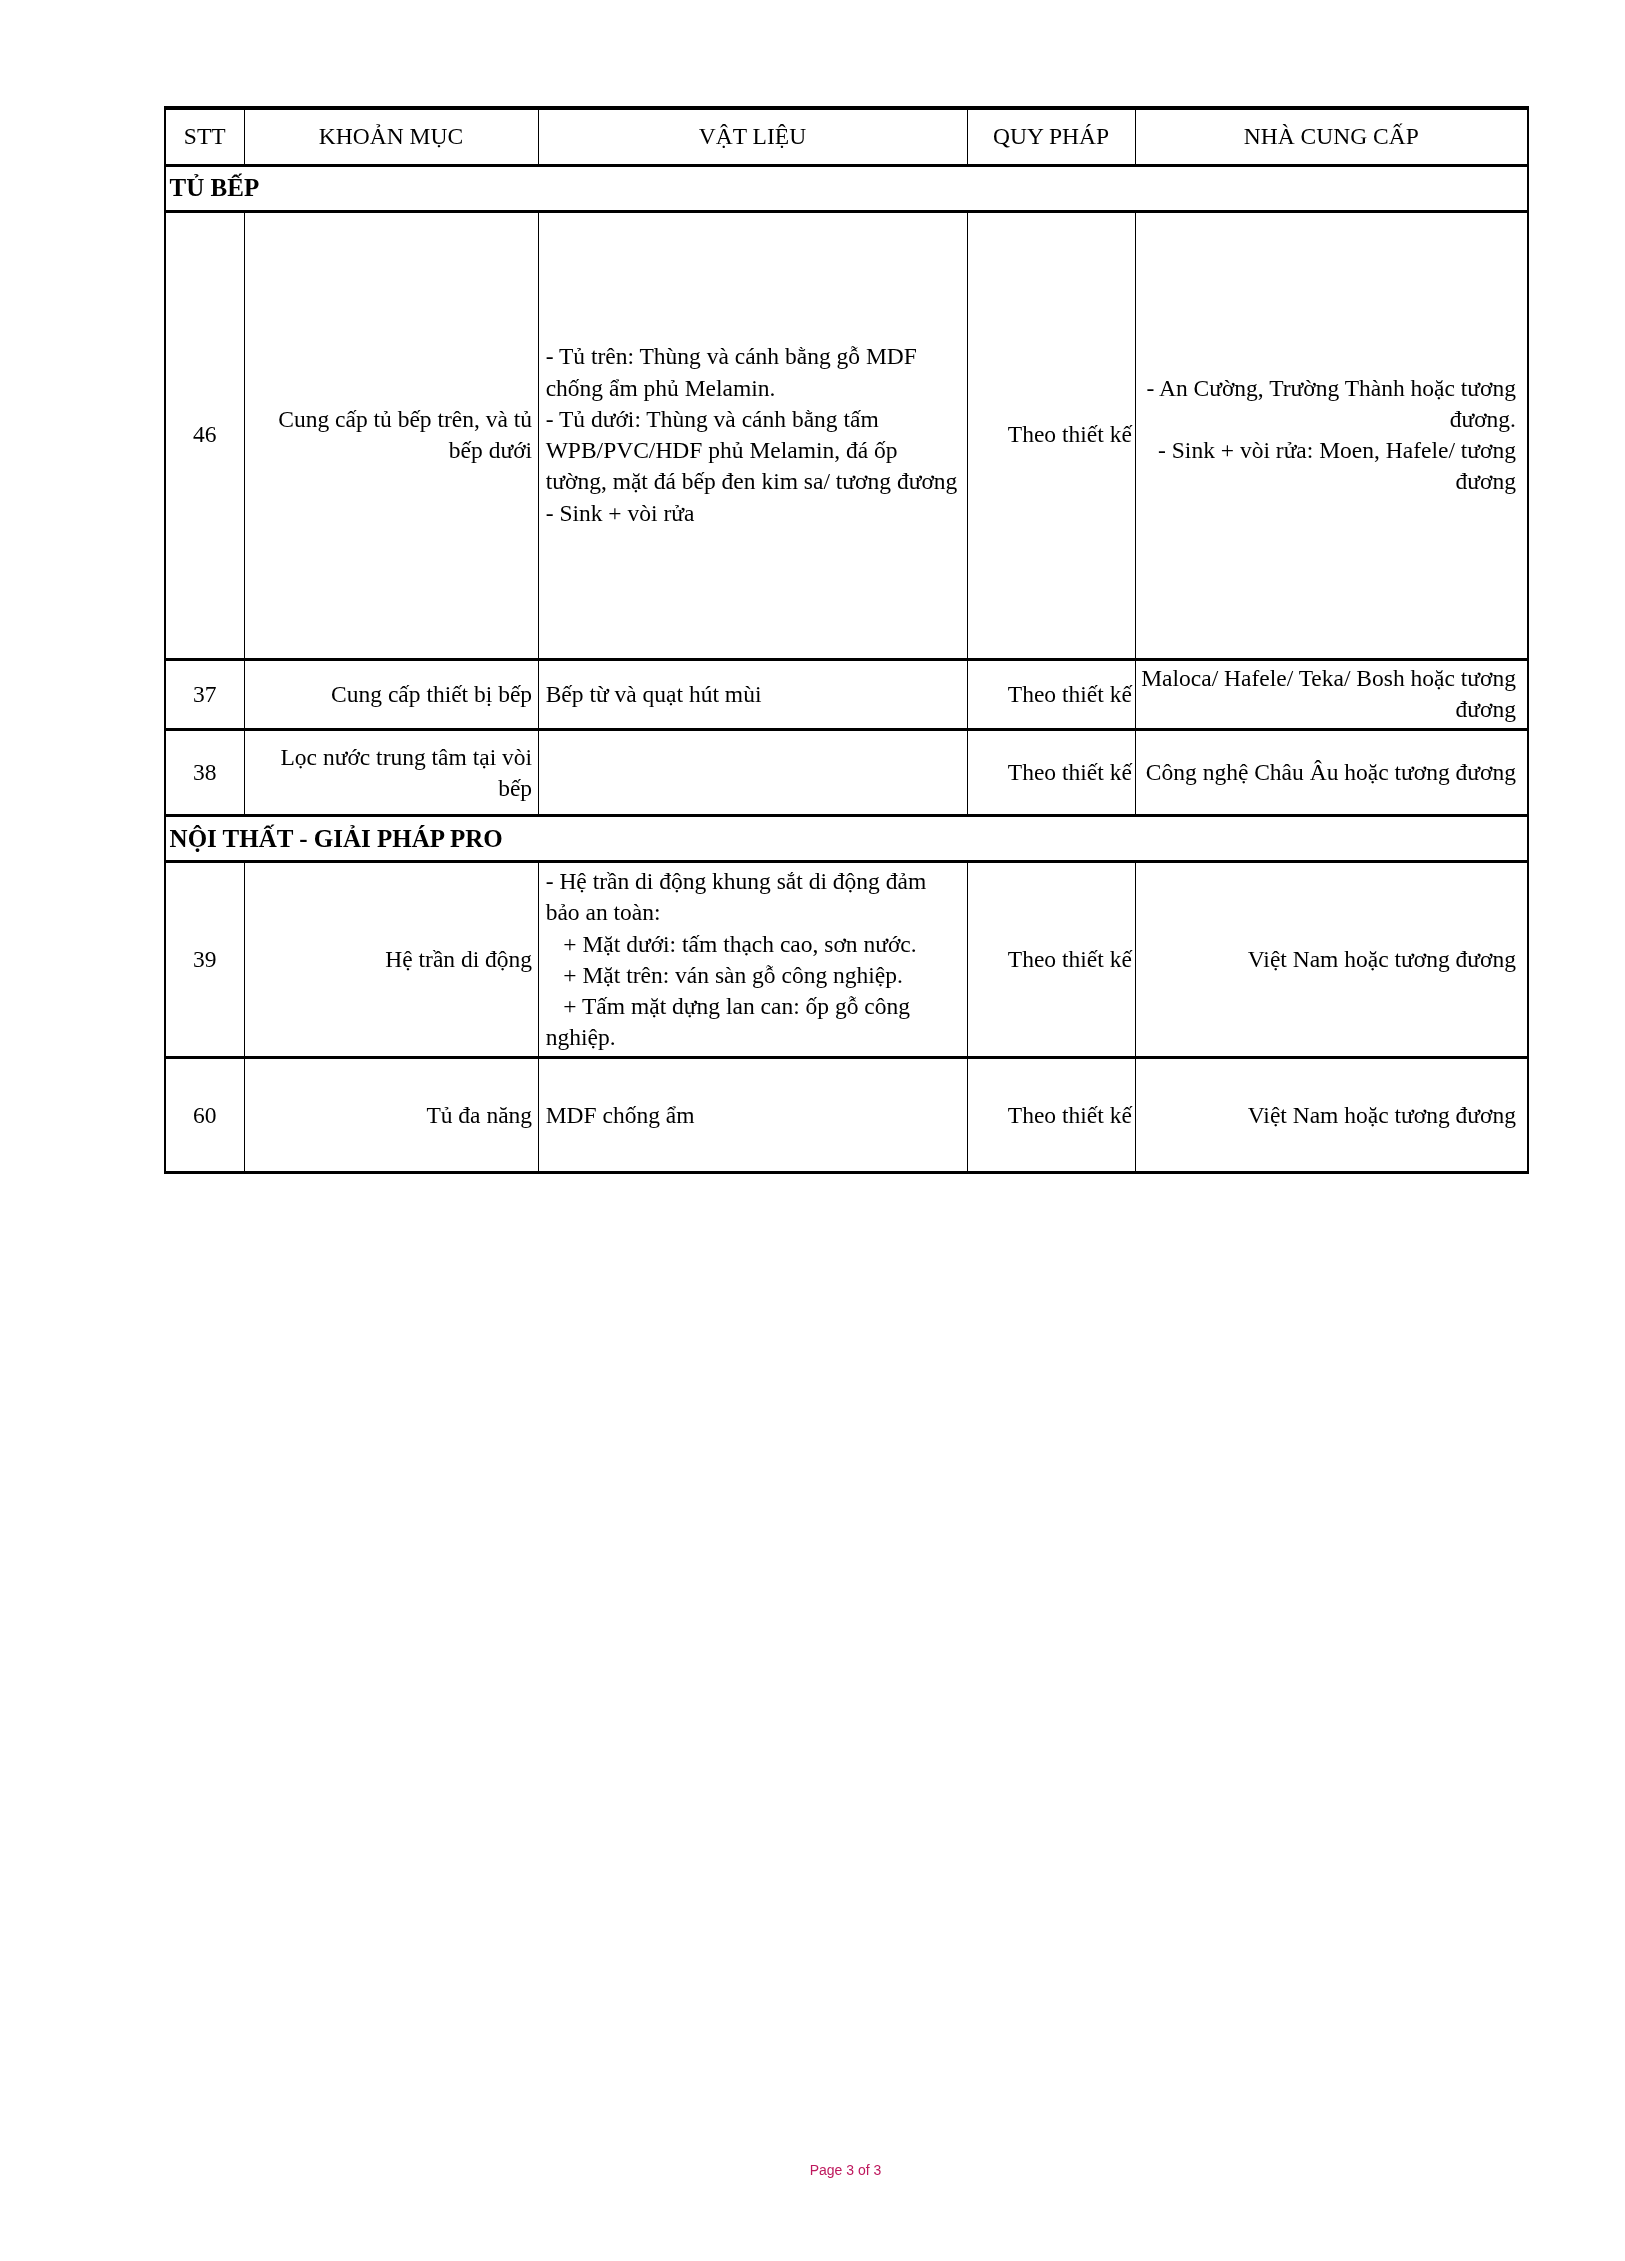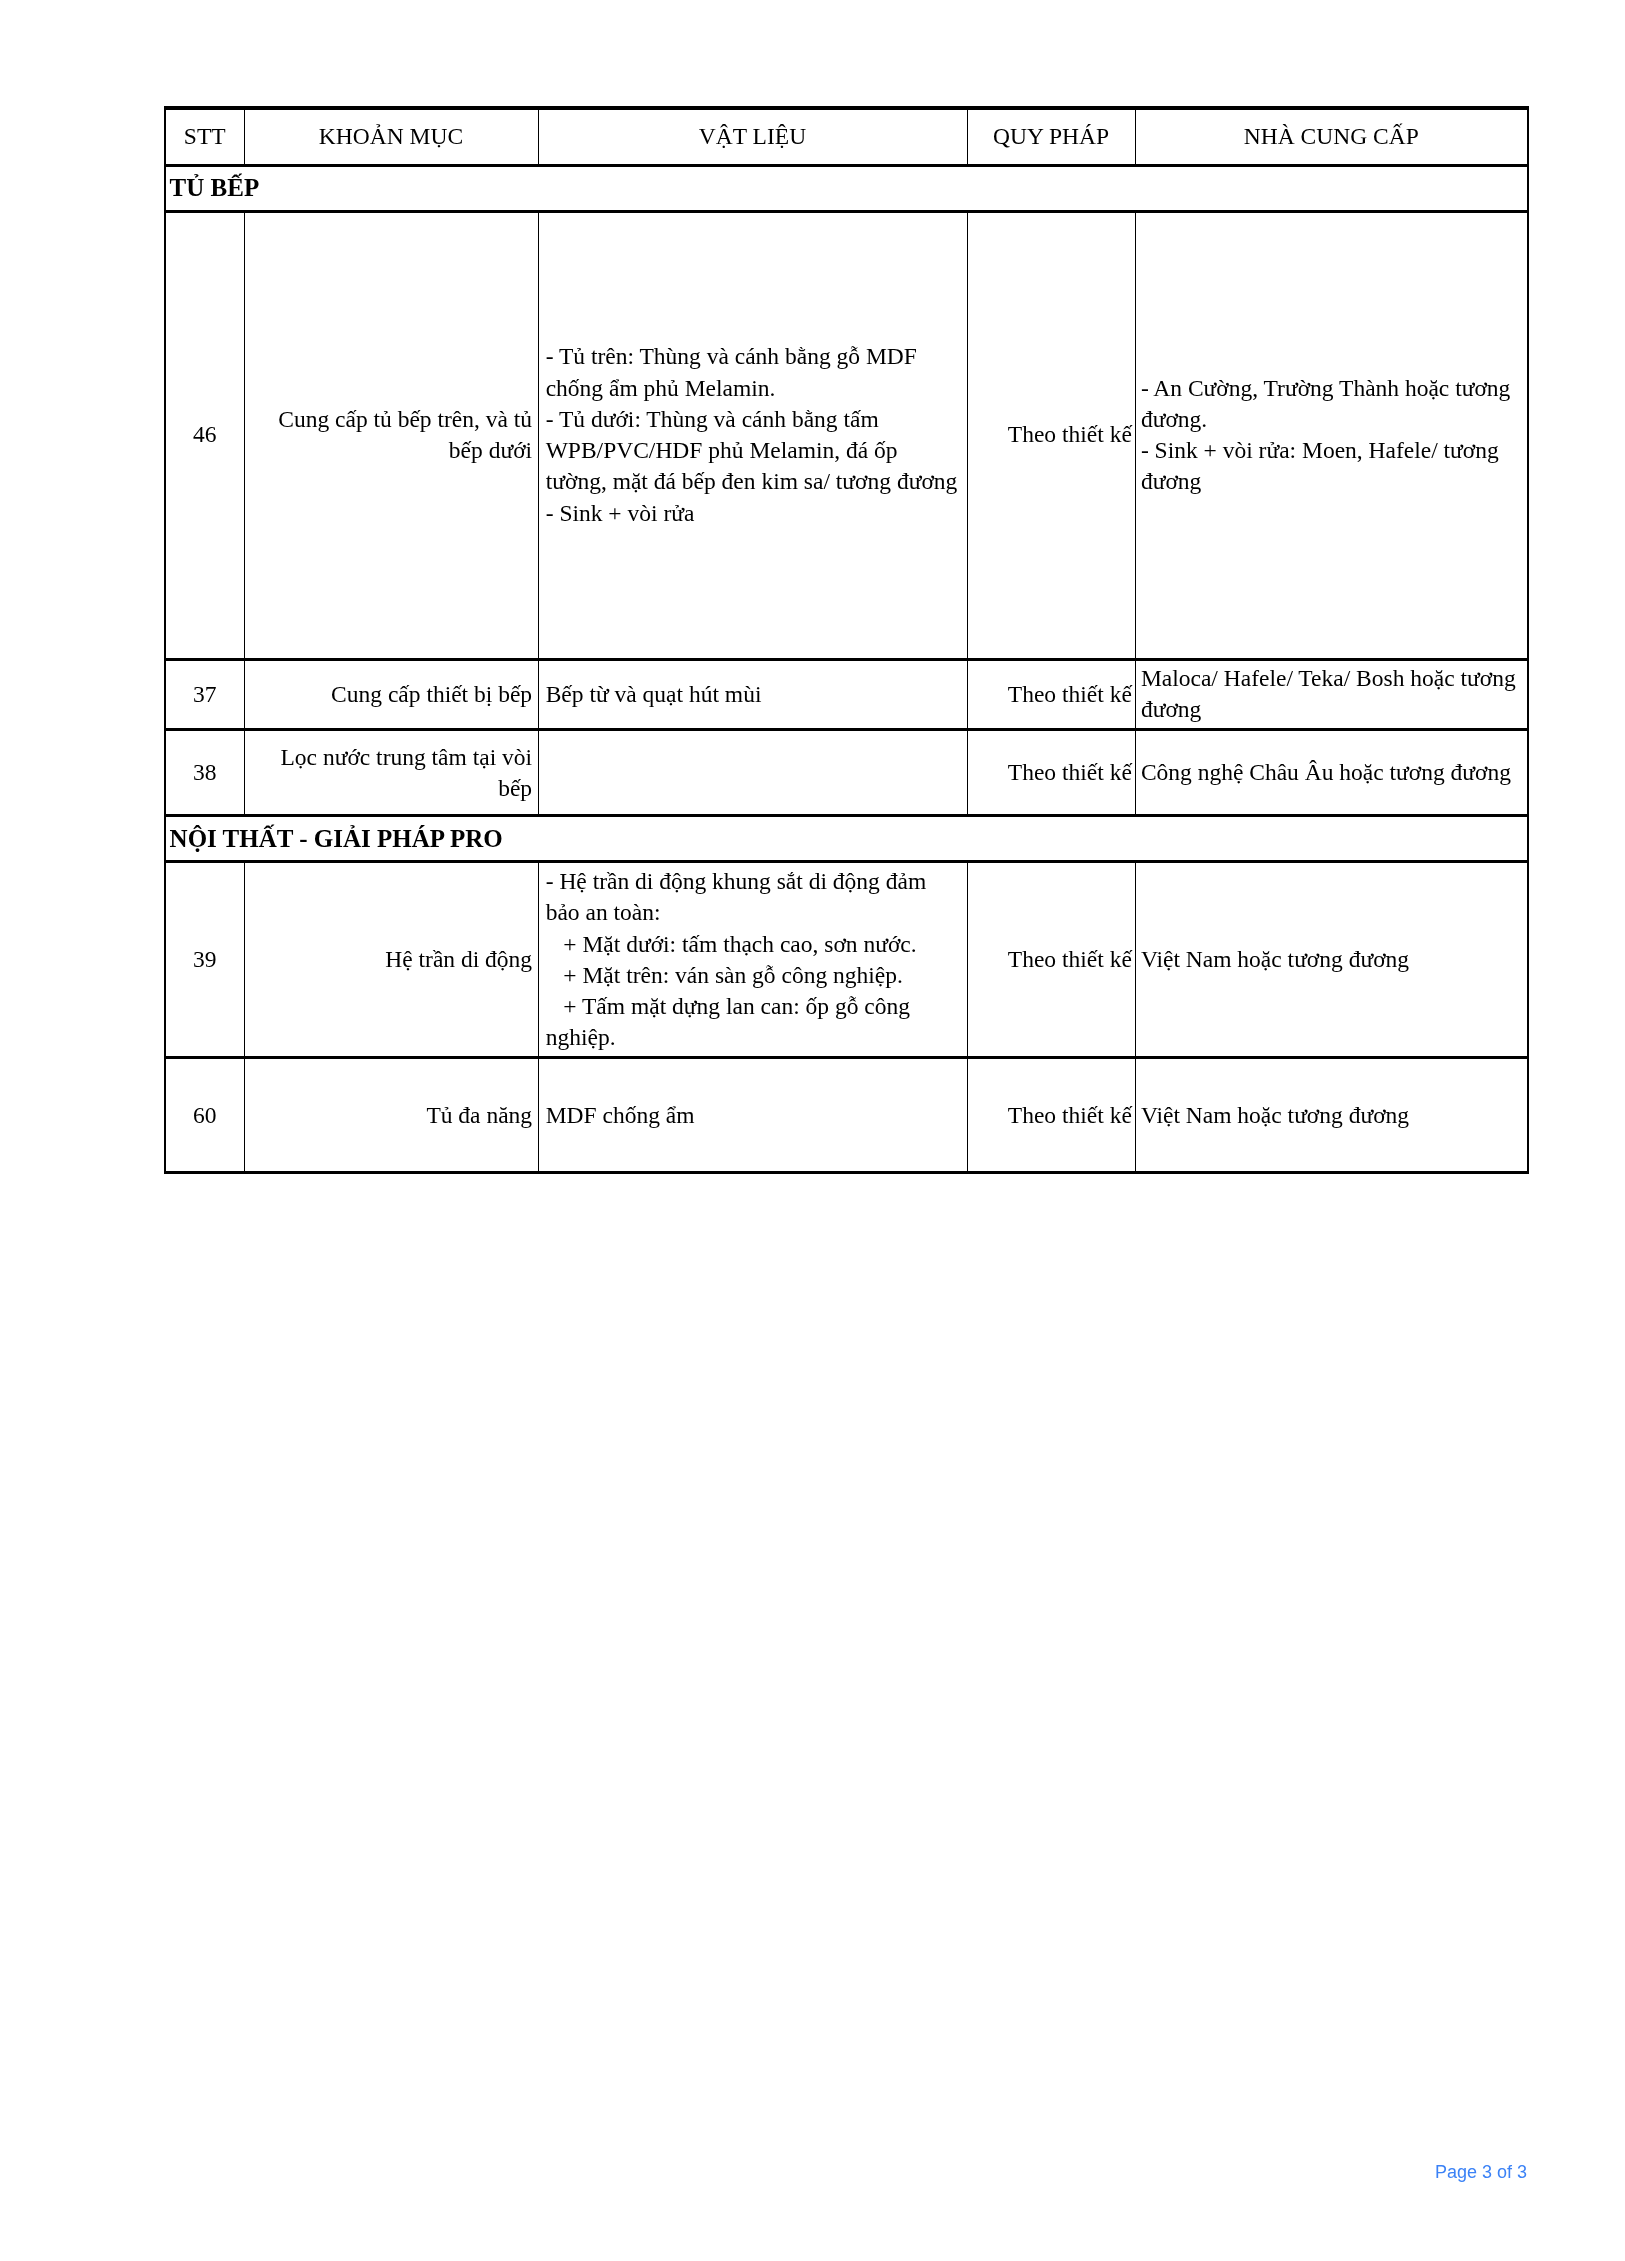--- a/index.html
+++ b/index.html
@@ -65,33 +65,33 @@
   td.c-vl {
     text-align: left;
     padding: 2.7px 7.2px;
     white-space: pre-wrap;
   }
   td.c-qc {
     text-align: right;
     padding: 0 2.7px;
   }
   td.c-ncc {
-    text-align: left;
+    text-align: right;
     padding: 2.7px 11px 2.7px 5.4px;
     white-space: pre-wrap;
   }
   .page-footer {
     position: absolute;
     left: 164px;
     top: 2162px;
     width: 1363px;
-    text-align: right;
+    text-align: center;
     font-family: "Liberation Sans", "DejaVu Sans", sans-serif;
-    font-size: 18px;
-    color: #3b82f6;
+    font-size: 14px;
+    color: #be185d;
   }
 </style>
 </head>
 <body>
 
 <div class="page">
 
   <table class="spec-table">
     <colgroup>
       <col style="width:79px">

